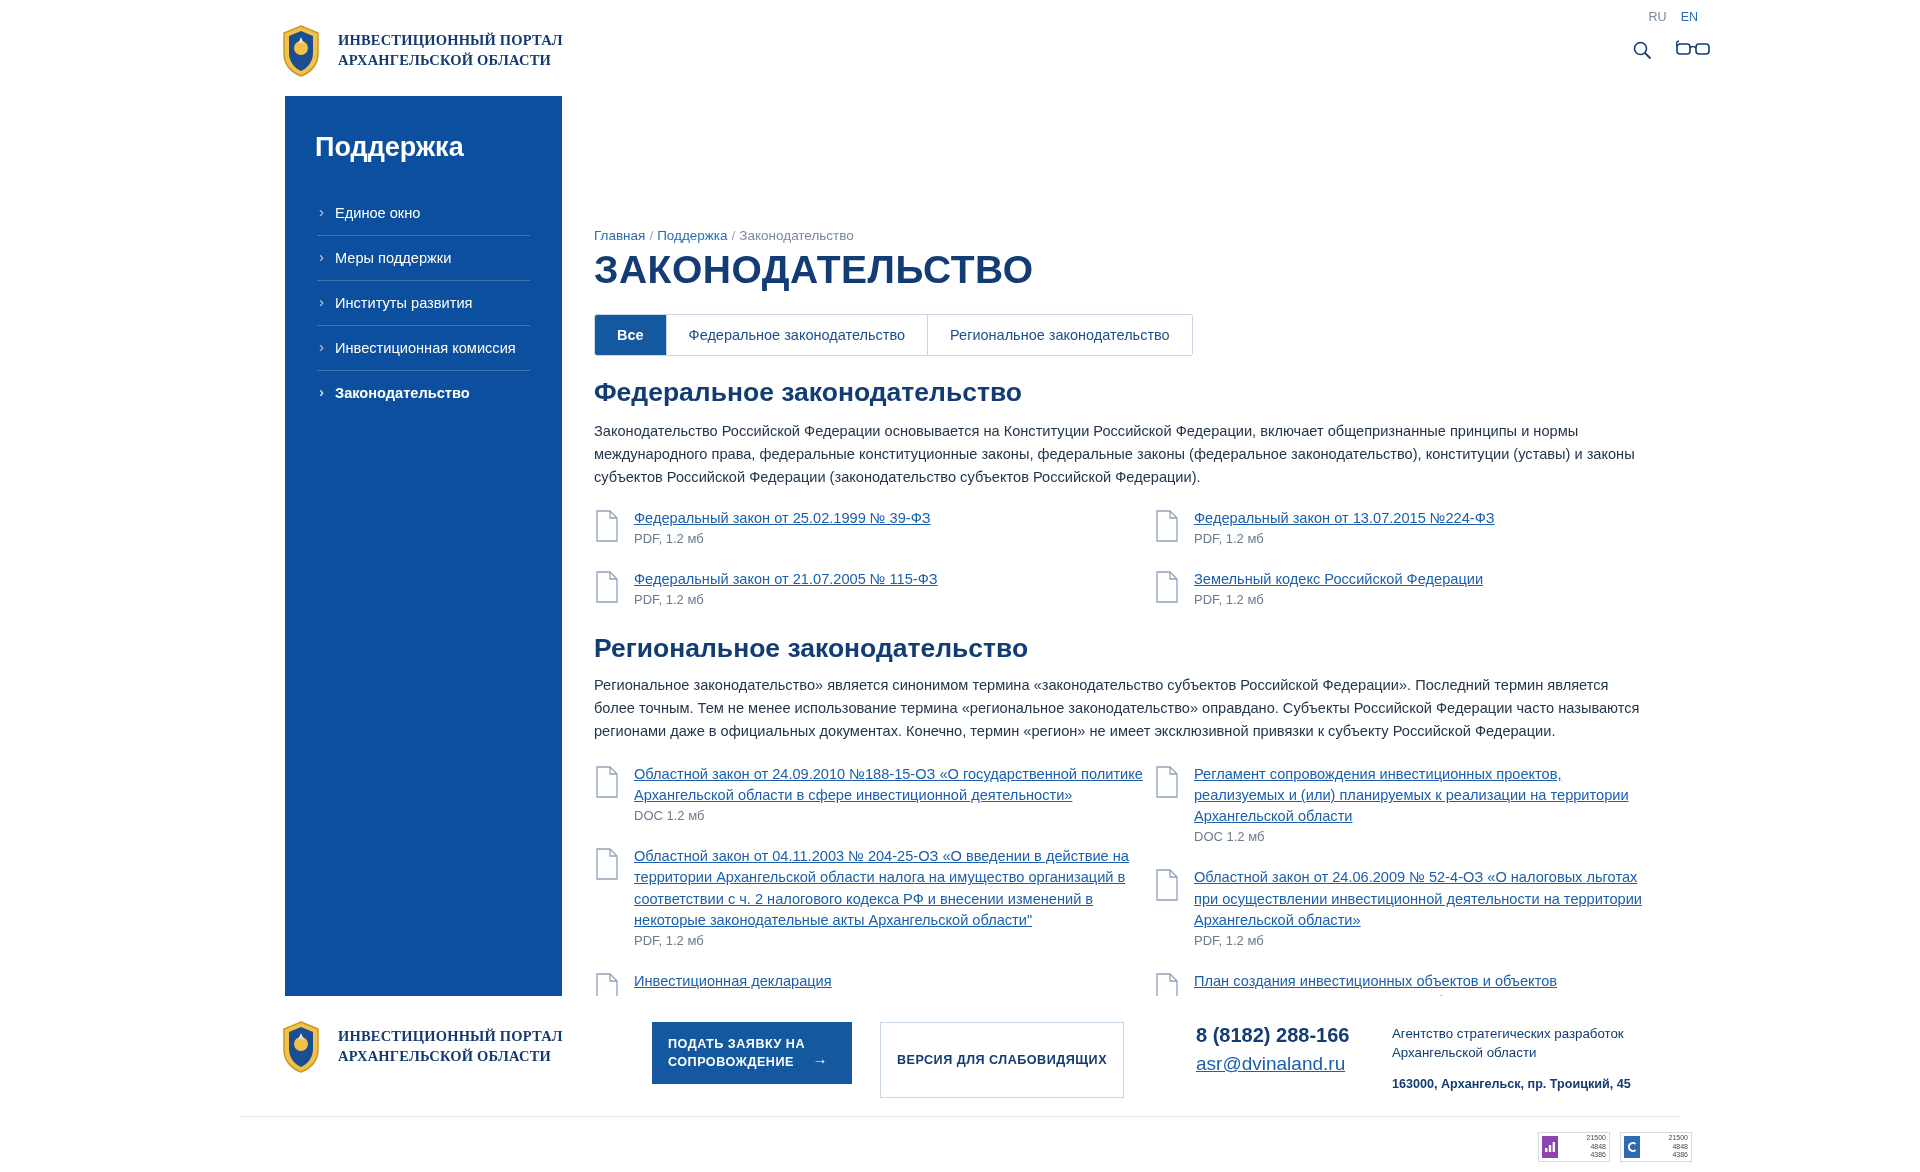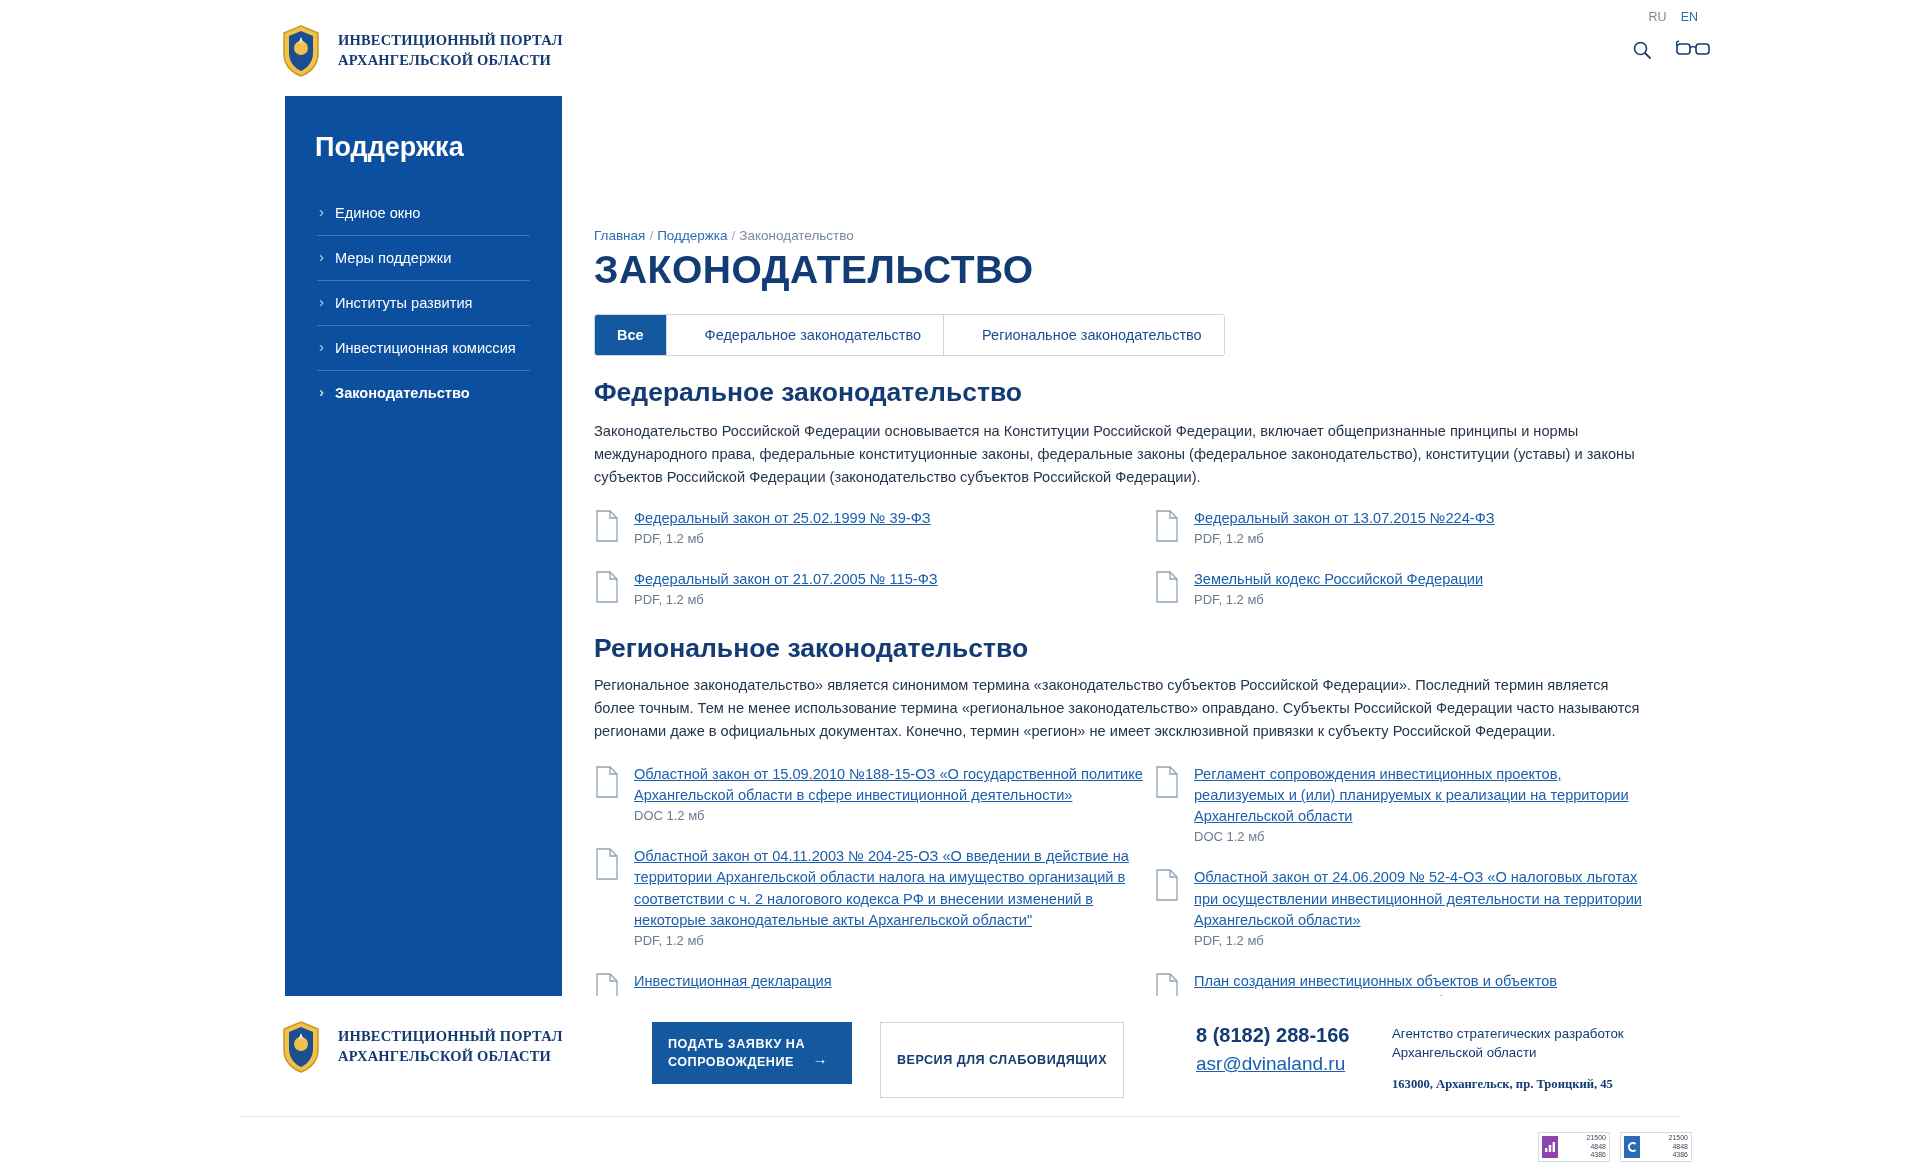--- a/index.html
+++ b/index.html
@@ -94,21 +94,21 @@
 
   h1.page-title {
     position: absolute; left: 594px; top: 152px;
     margin: 0; font-size: 39px; font-weight: bold;
     letter-spacing: .5px; color: #123c73;
     text-transform: uppercase;
   }
 
   .filters {
     position: absolute; left: 594px; top: 218px;
-    display: flex; gap: 16px; align-items: center;
+    display: flex; gap: 0; align-items: center;
     border: 1px solid #c9d6e3; border-radius: 3px; overflow: hidden;
   }
   .filters .fbtn {
     padding: 12px 22px;
     font-size: 14.5px; color: #1b4e8f; background: #fff;
     border-right: 1px solid #c9d6e3; cursor: pointer; white-space: nowrap;
   }
   .filters .fbtn:last-child { border-right: none; }
   .filters .fbtn.active { background: #14599f; color: #fff; font-weight: bold; }
 
@@ -165,21 +165,21 @@
     position: absolute; left: 880px; top: 26px;
     width: 244px; height: 76px; border: 1px solid #c9d6e3; background: #fff;
     color: #123c73; font-size: 12.6px; font-weight: bold; letter-spacing: .5px;
     display: flex; align-items: center; justify-content: center;
     text-transform: uppercase; cursor: pointer;
   }
   .f-contacts { position: absolute; left: 1196px; top: 28px; }
   .f-phone { font-size: 20px; color: #123c73; font-weight: bold; }
   .f-mail { font-size: 19px; color: #1b5fae; margin-top: 6px; text-decoration: underline; display:inline-block;}
   .f-org { position: absolute; left: 1392px; top: 28px; width: 300px; font-size: 13.3px; color: #123c73; line-height: 1.45; }
-  .f-addr { margin-top: 12px; font-weight: bold; font-size: 12.6px; color: #123c73; font-family: Liberation Serif, serif; }
+  .f-addr { margin-top: 12px; font-weight: bold; font-size: 12.6px; color: #123c73; }
 
   .footer-rule { position: absolute; left: 240px; top: 120px; width: 1440px; height: 1px; background: #e2e8ee; }
 
   .counters { position: absolute; right: 228px; top: 136px; display: flex; gap: 10px; }
   .counter {
     width: 72px; height: 30px; border: 1px solid #d3dbe3; background: #fff;
     display: flex; align-items: center; gap: 4px; padding: 2px 3px;
   }
   .counter .badge { width: 16px; height: 22px; display:flex; align-items:center; justify-content:center; color:#fff; font-size:11px; }
   .counter .nums { font-size: 7px; line-height: 1.22; color: #3a4a5a; text-align:right; flex:1; }
@@ -326,21 +326,21 @@
     <div class="docgrid grid-reg">
       <div class="doccol">
         <div class="doc">
           <span class="ficon">
             <svg width="26" height="32" viewBox="0 0 26 32">
                 <path d="M3 1 h13 l7 7 v23 h-20 z" fill="#fff" stroke="#8fa3b8" stroke-width="1.3"></path>
                 <path d="M16 1 v7 h7" fill="none" stroke="#8fa3b8" stroke-width="1.3"></path>
               </svg>
           </span>
           <span class="dtext">
-            <a href="#">Областной закон от 15.09.2010 №188-15-ОЗ «О государственной политике Архангельской области в сфере инвестиционной деятельности»</a>
+            <a href="#">Областной закон от 24.09.2010 №188-15-ОЗ «О государственной политике Архангельской области в сфере инвестиционной деятельности»</a>
             <span class="meta">DOC 1.2 мб</span>
           </span>
         </div>
         <div class="doc">
           <span class="ficon">
             <svg width="26" height="32" viewBox="0 0 26 32">
                 <path d="M3 1 h13 l7 7 v23 h-20 z" fill="#fff" stroke="#8fa3b8" stroke-width="1.3"></path>
                 <path d="M16 1 v7 h7" fill="none" stroke="#8fa3b8" stroke-width="1.3"></path>
               </svg>
           </span>

